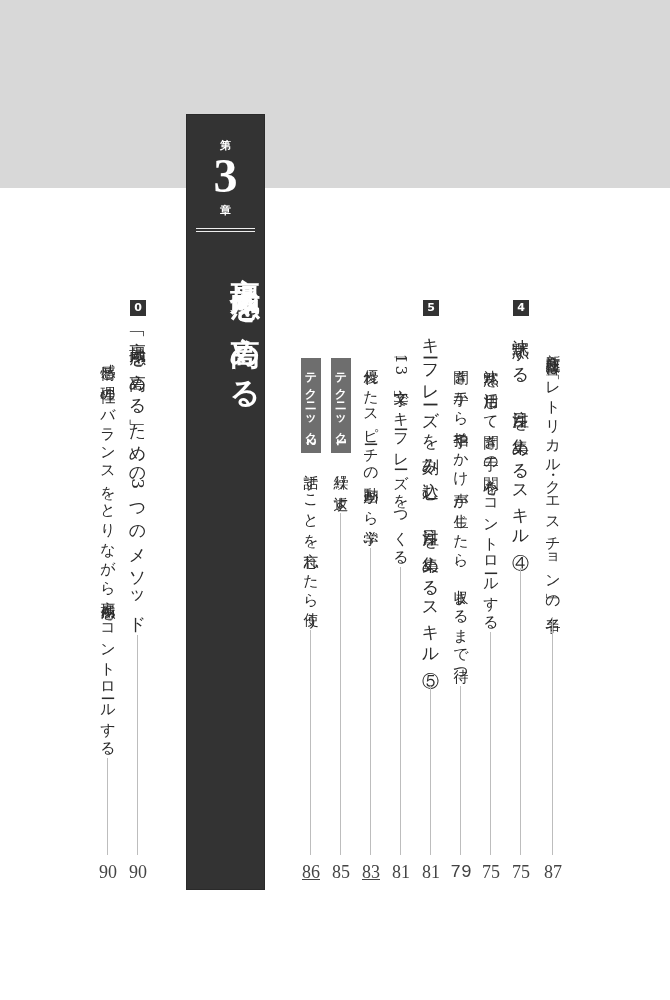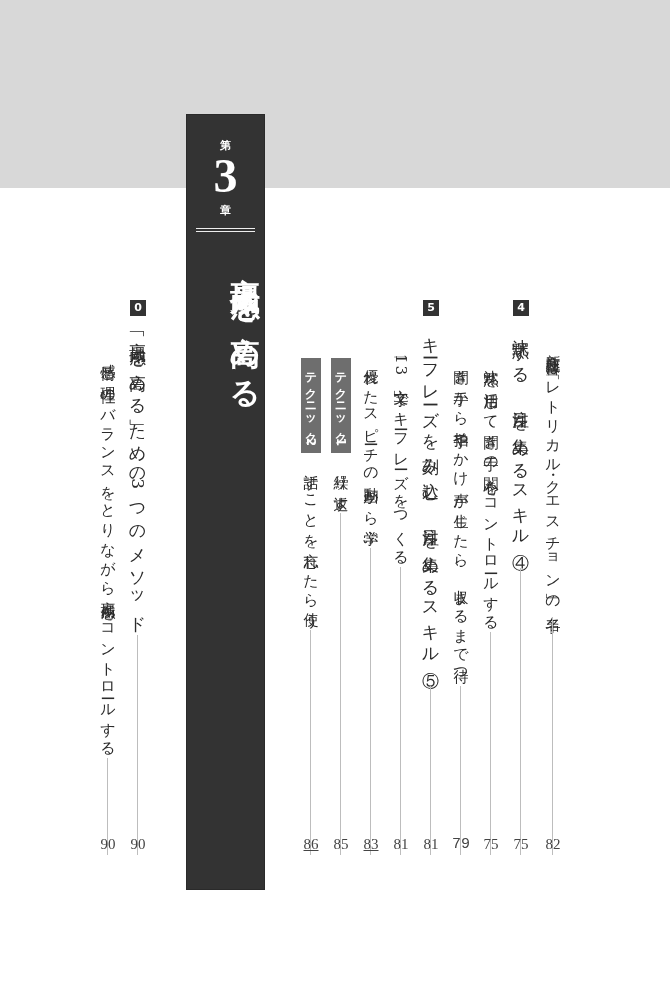--- a/index.html
+++ b/index.html
@@ -21,22 +21,22 @@
   .col { position:absolute; top:300px; width:26px; height:560px; }
   .col .head { display:flex; flex-direction:column; align-items:center; }
   .badge { width:16px; height:16px; background:#333; color:#fff; font-family:"DejaVu Sans", sans-serif;
            font-size:11px; font-weight:bold; text-align:center; line-height:16px; margin-bottom:10px; }
   .vt { writing-mode:vertical-rl; font-size:15px; letter-spacing:2px; line-height:26px; white-space:nowrap; }
   .vt.large { font-size:17px; letter-spacing:3px; }
   .tech { writing-mode:vertical-rl; background:#6e6e6e; color:#fff; font-family:"DejaVu Sans", sans-serif;
           font-weight:bold; font-size:12px; letter-spacing:1px; padding:6px 0; width:20px; line-height:20px;
           text-align:center; margin-bottom:10px; }
   .leader { position:absolute; left:12px; width:1px; background:#bdbdbd; }
-  .pg { position:absolute; top:836px; width:40px; margin-left:-20px; text-align:center;
-        font-family:"Liberation Serif", serif; font-size:15px; color:#444; }
+  .pg { position:absolute; top:862px; width:40px; margin-left:-20px; text-align:center;
+        font-family:"Liberation Serif", serif; font-size:18px; color:#444; }
 </style>
 </head>
 <body>
 
 <div class="top-band"></div>
 
 <div class="chapter-band">
   <div class="ch-dai">第</div>
   <div class="ch-num">3</div>
   <div class="ch-sho">章</div>
@@ -44,21 +44,21 @@
   <div class="ch-title">高揚感を高める</div>
 </div>
 
 <div id="toc">
     <div class="col" style="left: 540px; top: 342px;">
       <div class="head">
         <div class="vt">新庄監督は「レトリカル・クエスチョン」の名手</div>
       </div>
       <div class="leader" style="top: 274.578px; height: 238.422px;"></div>
     </div>
-    <div class="pg" style="left: 553px;">82</div>
+    <div class="pg" style="left: 553px;">87</div>
     <div class="col" style="left: 508px; top: 300px;">
       <div class="head">
         <div class="badge">4</div>
         <div class="vt large">沈黙する　注目を集めるスキル④</div>
       </div>
       <div class="leader" style="top: 267.984px; height: 287.016px;"></div>
     </div>
     <div class="pg" style="left: 521px;">75</div>
     <div class="col" style="left: 478px; top: 358px;">
       <div class="head">

